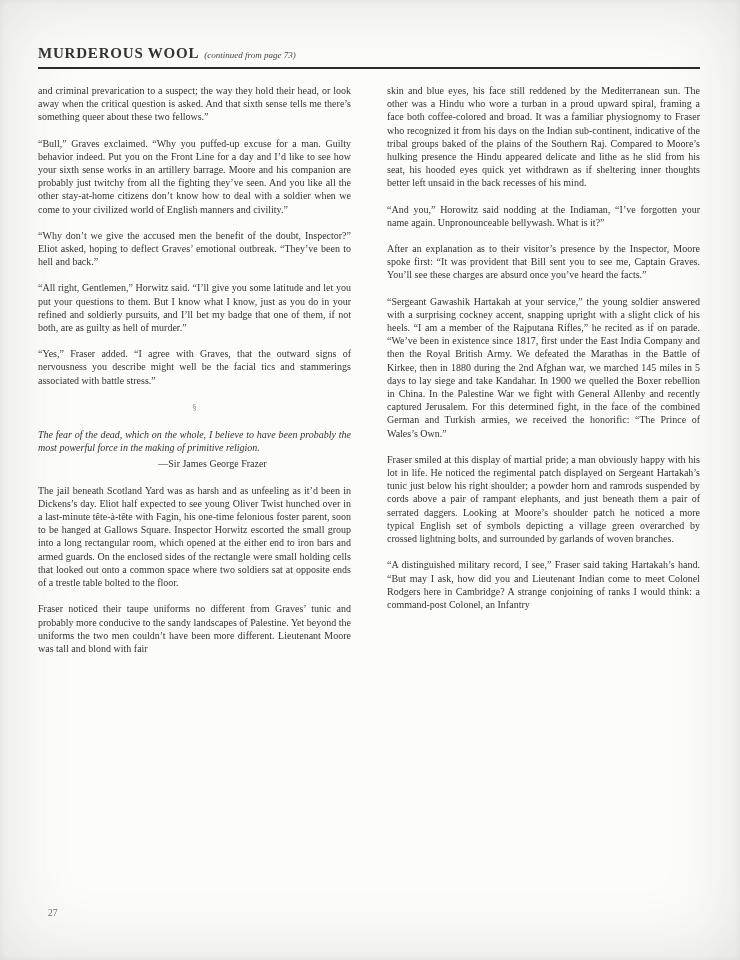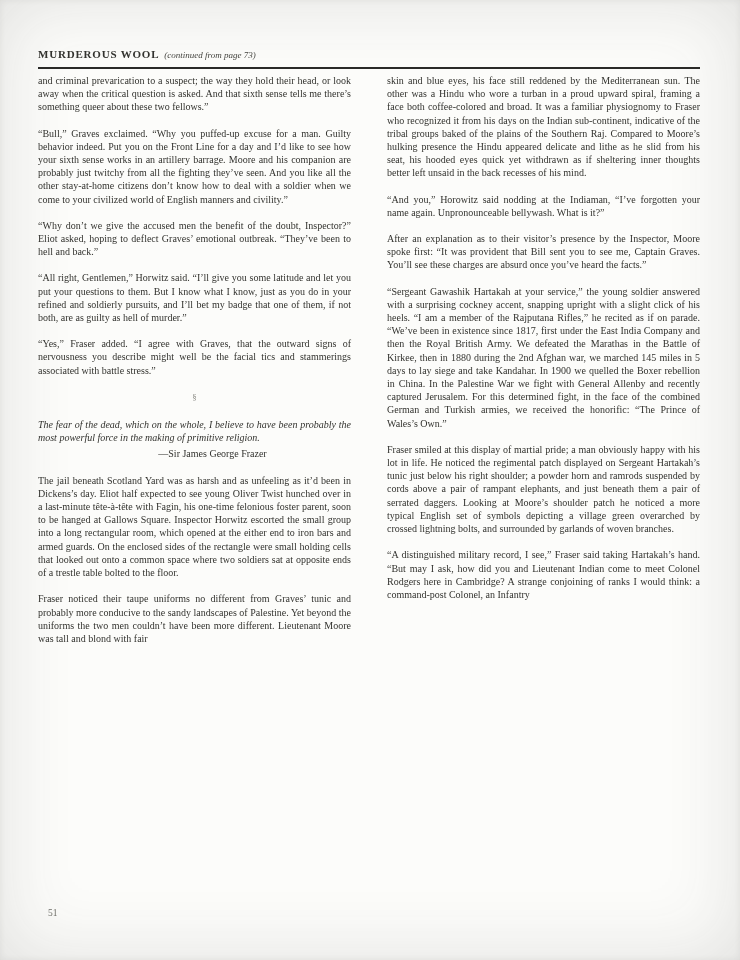--- a/index.html
+++ b/index.html
@@ -18,35 +18,35 @@
     padding: 44px 40px 0 38px;
     box-shadow: inset 0 0 75px rgba(60,60,55,0.14), inset 0 0 6px rgba(60,60,55,0.08);
     overflow: hidden;
   }
   .header-line {
     border-bottom: 2.5px solid #2a2a28;
     padding-bottom: 5px;
     white-space: nowrap;
   }
   .header-title {
-    font-size: 11px;
+    font-size: 15px;
     letter-spacing: 0.8px;
     color: #33332f;
     font-weight: bold;
   }
   .header-continuation {
     font-size: 9px;
     font-style: italic;
     color: #44443f;
     margin-left: 5px;
   }
   .columns {
     display: flex;
     gap: 36px;
-    margin-top: 5px;
+    margin-top: 15px;
   }
   .col {
     flex: 1;
     min-width: 0;
     font-size: 10px;
     line-height: 13.2px;
     color: #32322e;
     text-align: justify;
   }
   .block { margin: 0 0 13px 0; }
@@ -96,14 +96,14 @@
     <div class="col">
         <p class="block para">skin and blue eyes, his face still reddened by the Mediterranean sun. The other was a Hindu who wore a turban in a proud upward spiral, framing a face both coffee-colored and broad. It was a familiar physiognomy to Fraser who recognized it from his days on the Indian sub-continent, indicative of the tribal groups baked of the plains of the Southern Raj. Compared to Moore’s hulking presence the Hindu appeared delicate and lithe as he slid from his seat, his hooded eyes quick yet withdrawn as if sheltering inner thoughts better left unsaid in the back recesses of his mind.</p>
         <p class="block para">“And you,” Horowitz said nodding at the Indiaman, “I’ve forgotten your name again. Unpronounceable bellywash. What is it?”</p>
         <p class="block para">After an explanation as to their visitor’s presence by the Inspector, Moore spoke first: “It was provident that Bill sent you to see me, Captain Graves. You’ll see these charges are absurd once you’ve heard the facts.”</p>
         <p class="block para">“Sergeant Gawashik Hartakah at your service,” the young soldier answered with a surprising cockney accent, snapping upright with a slight click of his heels. “I am a member of the Rajputana Rifles,” he recited as if on parade. “We’ve been in existence since 1817, first under the East India Company and then the Royal British Army. We defeated the Marathas in the Battle of Kirkee, then in 1880 during the 2nd Afghan war, we marched 145 miles in 5 days to lay siege and take Kandahar. In 1900 we quelled the Boxer rebellion in China. In the Palestine War we fight with General Allenby and recently captured Jerusalem. For this determined fight, in the face of the combined German and Turkish armies, we received the honorific: “The Prince of Wales’s Own.”</p>
         <p class="block para">Fraser smiled at this display of martial pride; a man obviously happy with his lot in life. He noticed the regimental patch displayed on Sergeant Hartakah’s tunic just below his right shoulder; a powder horn and ramrods suspended by cords above a pair of rampant elephants, and just beneath them a pair of serrated daggers. Looking at Moore’s shoulder patch he noticed a more typical English set of symbols depicting a village green overarched by crossed lightning bolts, and surrounded by garlands of woven branches.</p>
         <p class="block para">“A distinguished military record, I see,” Fraser said taking Hartakah’s hand. “But may I ask, how did you and Lieutenant Indian come to meet Colonel Rodgers here in Cambridge? A strange conjoining of ranks I would think: a command-post Colonel, an Infantry</p>
       </div>
   </div>
 
-  <div class="page-number">51</div>
+  <div class="page-number">27</div>
 </div>
 
 </body></html>

